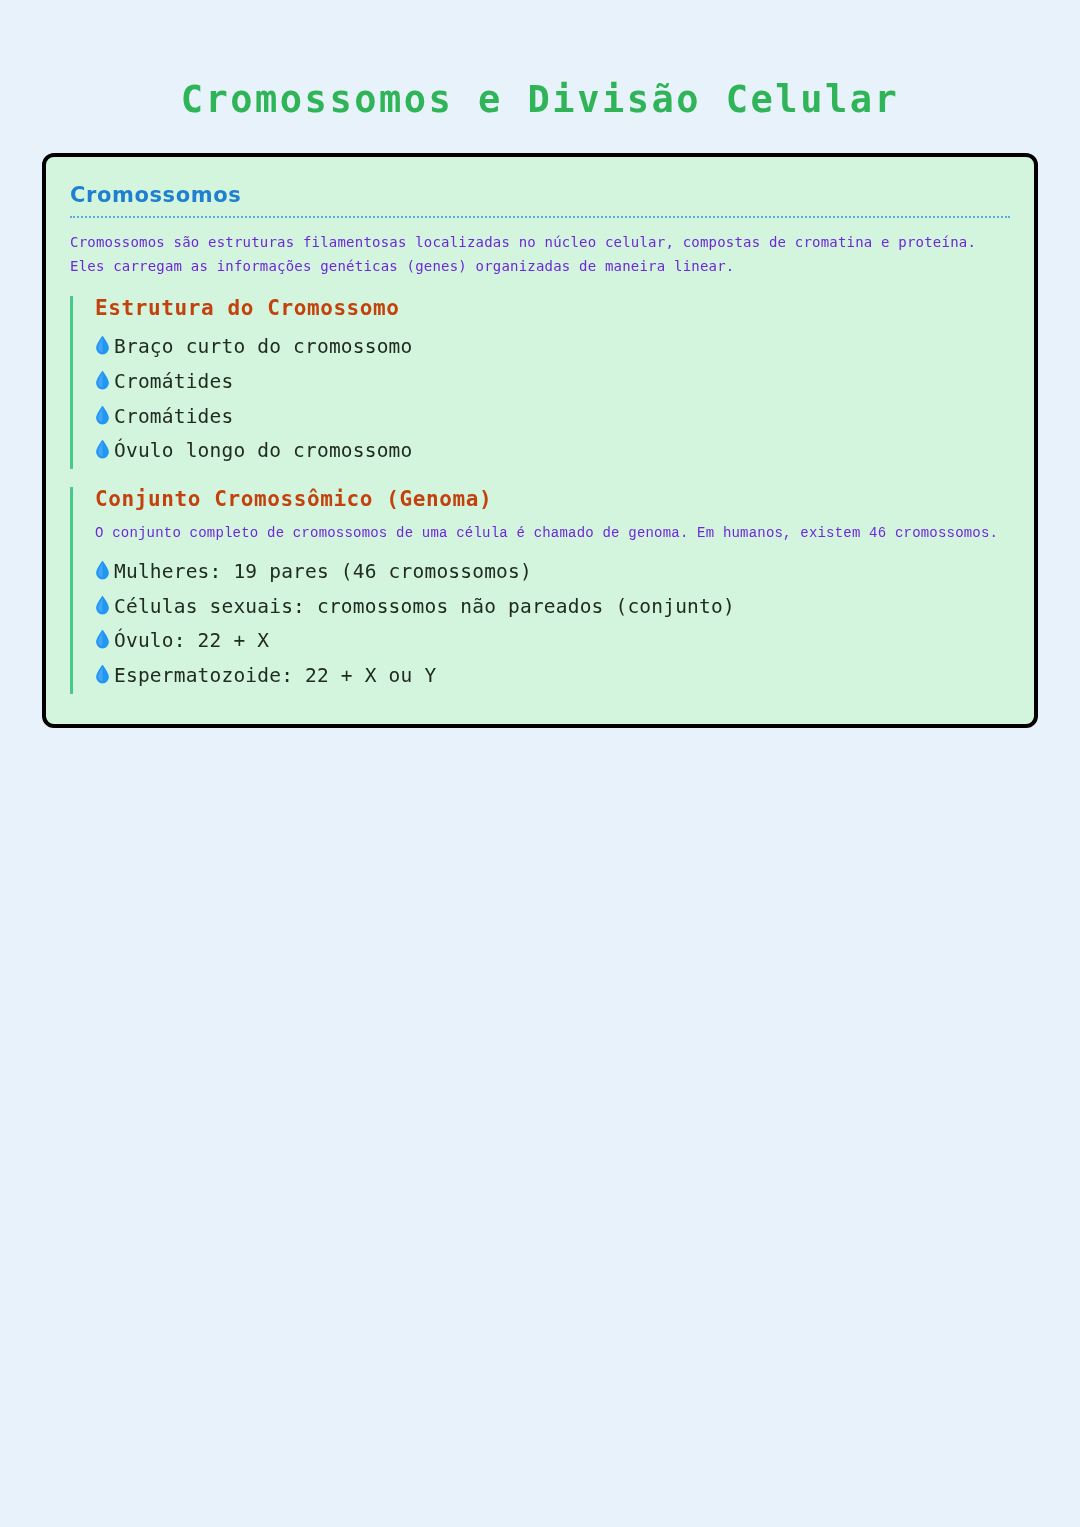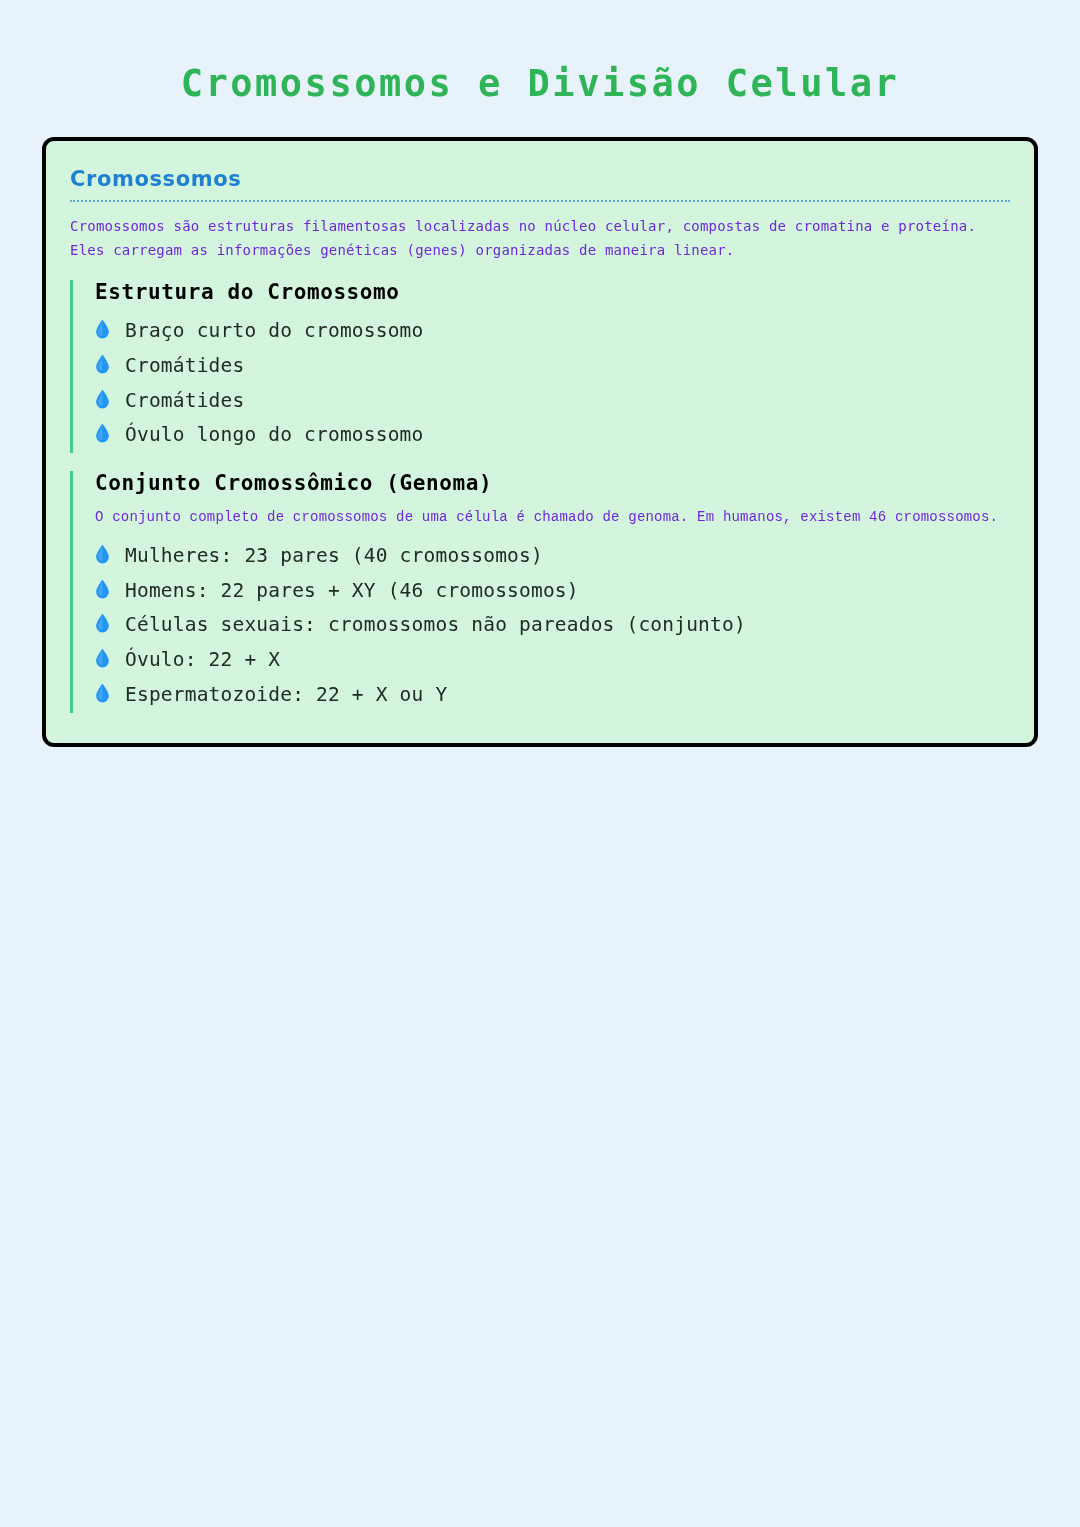--- a/index.html
+++ b/index.html
@@ -10,21 +10,21 @@
     width: 1080px;
     min-height: 1527px;
     background: #e8f2fb;
     font-family: "DejaVu Sans Mono", monospace;
     -webkit-font-smoothing: antialiased;
   }
   .page {
     width: 1080px;
     min-height: 1527px;
     box-sizing: border-box;
-    padding: 44px 42px 40px 42px;
+    padding: 60px 42px 40px 42px;
   }
   .doc-title {
     text-align: center;
     color: #2fb457;
     font-size: 37px;
     font-weight: bold;
     letter-spacing: 2.5px;
     margin: 18px 0 32px 0;
     font-family: "DejaVu Sans Mono", monospace;
   }
@@ -51,39 +51,39 @@
     line-height: 1.72;
     margin: 12px 0 4px 0;
     letter-spacing: 0.2px;
   }
   .section {
     border-left: 3px solid #49c98a;
     padding-left: 22px;
     margin-top: 18px;
   }
   .section-title {
-    color: #000000;
+    color: #c2410c;
     font-size: 21px;
     font-weight: bold;
     letter-spacing: 0.6px;
     margin: 0 0 10px 0;
   }
   .section .body-text {
     margin: 4px 0 10px 0;
     font-family: Liberation Mono, monospace;
   }
   ul.bullets {
     list-style: none;
     margin: 0;
     padding: 0;
   }
   ul.bullets li {
     display: flex;
     align-items: flex-start;
-    gap: 15px;
+    gap: 4px;
     color: #202b22;
     font-size: 19.5px;
     line-height: 1.78;
     letter-spacing: 0.2px;
   }
   .drop-icon {
     flex: 0 0 auto;
     width: 15px;
     height: 22px;
     margin-top: 4px;
@@ -151,30 +151,21 @@
       <h3 class="section-title">Conjunto Cromossômico (Genoma)</h3>
       <p class="body-text">O conjunto completo de cromossomos de uma célula é chamado de genoma. Em humanos, existem 46 cromossomos.</p>
       <ul class="bullets">
         <li>
           <span class="drop-icon">
             <svg viewBox="0 0 16 22" width="15" height="22" aria-hidden="true">
               <path d="M8 1 C8 1 1.2 9.6 1.2 14.2 A6.8 6.8 0 0 0 14.8 14.2 C14.8 9.6 8 1 8 1 Z" fill="#2196f3"></path>
               <path d="M8 3.6 C8 3.6 3.4 10.1 3.4 13.9 A4.6 4.6 0 0 0 8 18.5 Z" fill="#42a5f5"></path>
             </svg>
           </span>
-          <span class="li-text">Mulheres: 23 pares (40 cromossomos)</span>
-        </li>
-        <li>
-          <span class="drop-icon">
-            <svg viewBox="0 0 16 22" width="15" height="22" aria-hidden="true">
-              <path d="M8 1 C8 1 1.2 9.6 1.2 14.2 A6.8 6.8 0 0 0 14.8 14.2 C14.8 9.6 8 1 8 1 Z" fill="#2196f3"></path>
-              <path d="M8 3.6 C8 3.6 3.4 10.1 3.4 13.9 A4.6 4.6 0 0 0 8 18.5 Z" fill="#42a5f5"></path>
-            </svg>
-          </span>
-          <span class="li-text">Homens: 22 pares + XY (46 cromossomos)</span>
+          <span class="li-text">Mulheres: 19 pares (46 cromossomos)</span>
         </li>
         <li>
           <span class="drop-icon">
             <svg viewBox="0 0 16 22" width="15" height="22" aria-hidden="true">
               <path d="M8 1 C8 1 1.2 9.6 1.2 14.2 A6.8 6.8 0 0 0 14.8 14.2 C14.8 9.6 8 1 8 1 Z" fill="#2196f3"></path>
               <path d="M8 3.6 C8 3.6 3.4 10.1 3.4 13.9 A4.6 4.6 0 0 0 8 18.5 Z" fill="#42a5f5"></path>
             </svg>
           </span>
           <span class="li-text">Células sexuais: cromossomos não pareados (conjunto)</span>
         </li>

